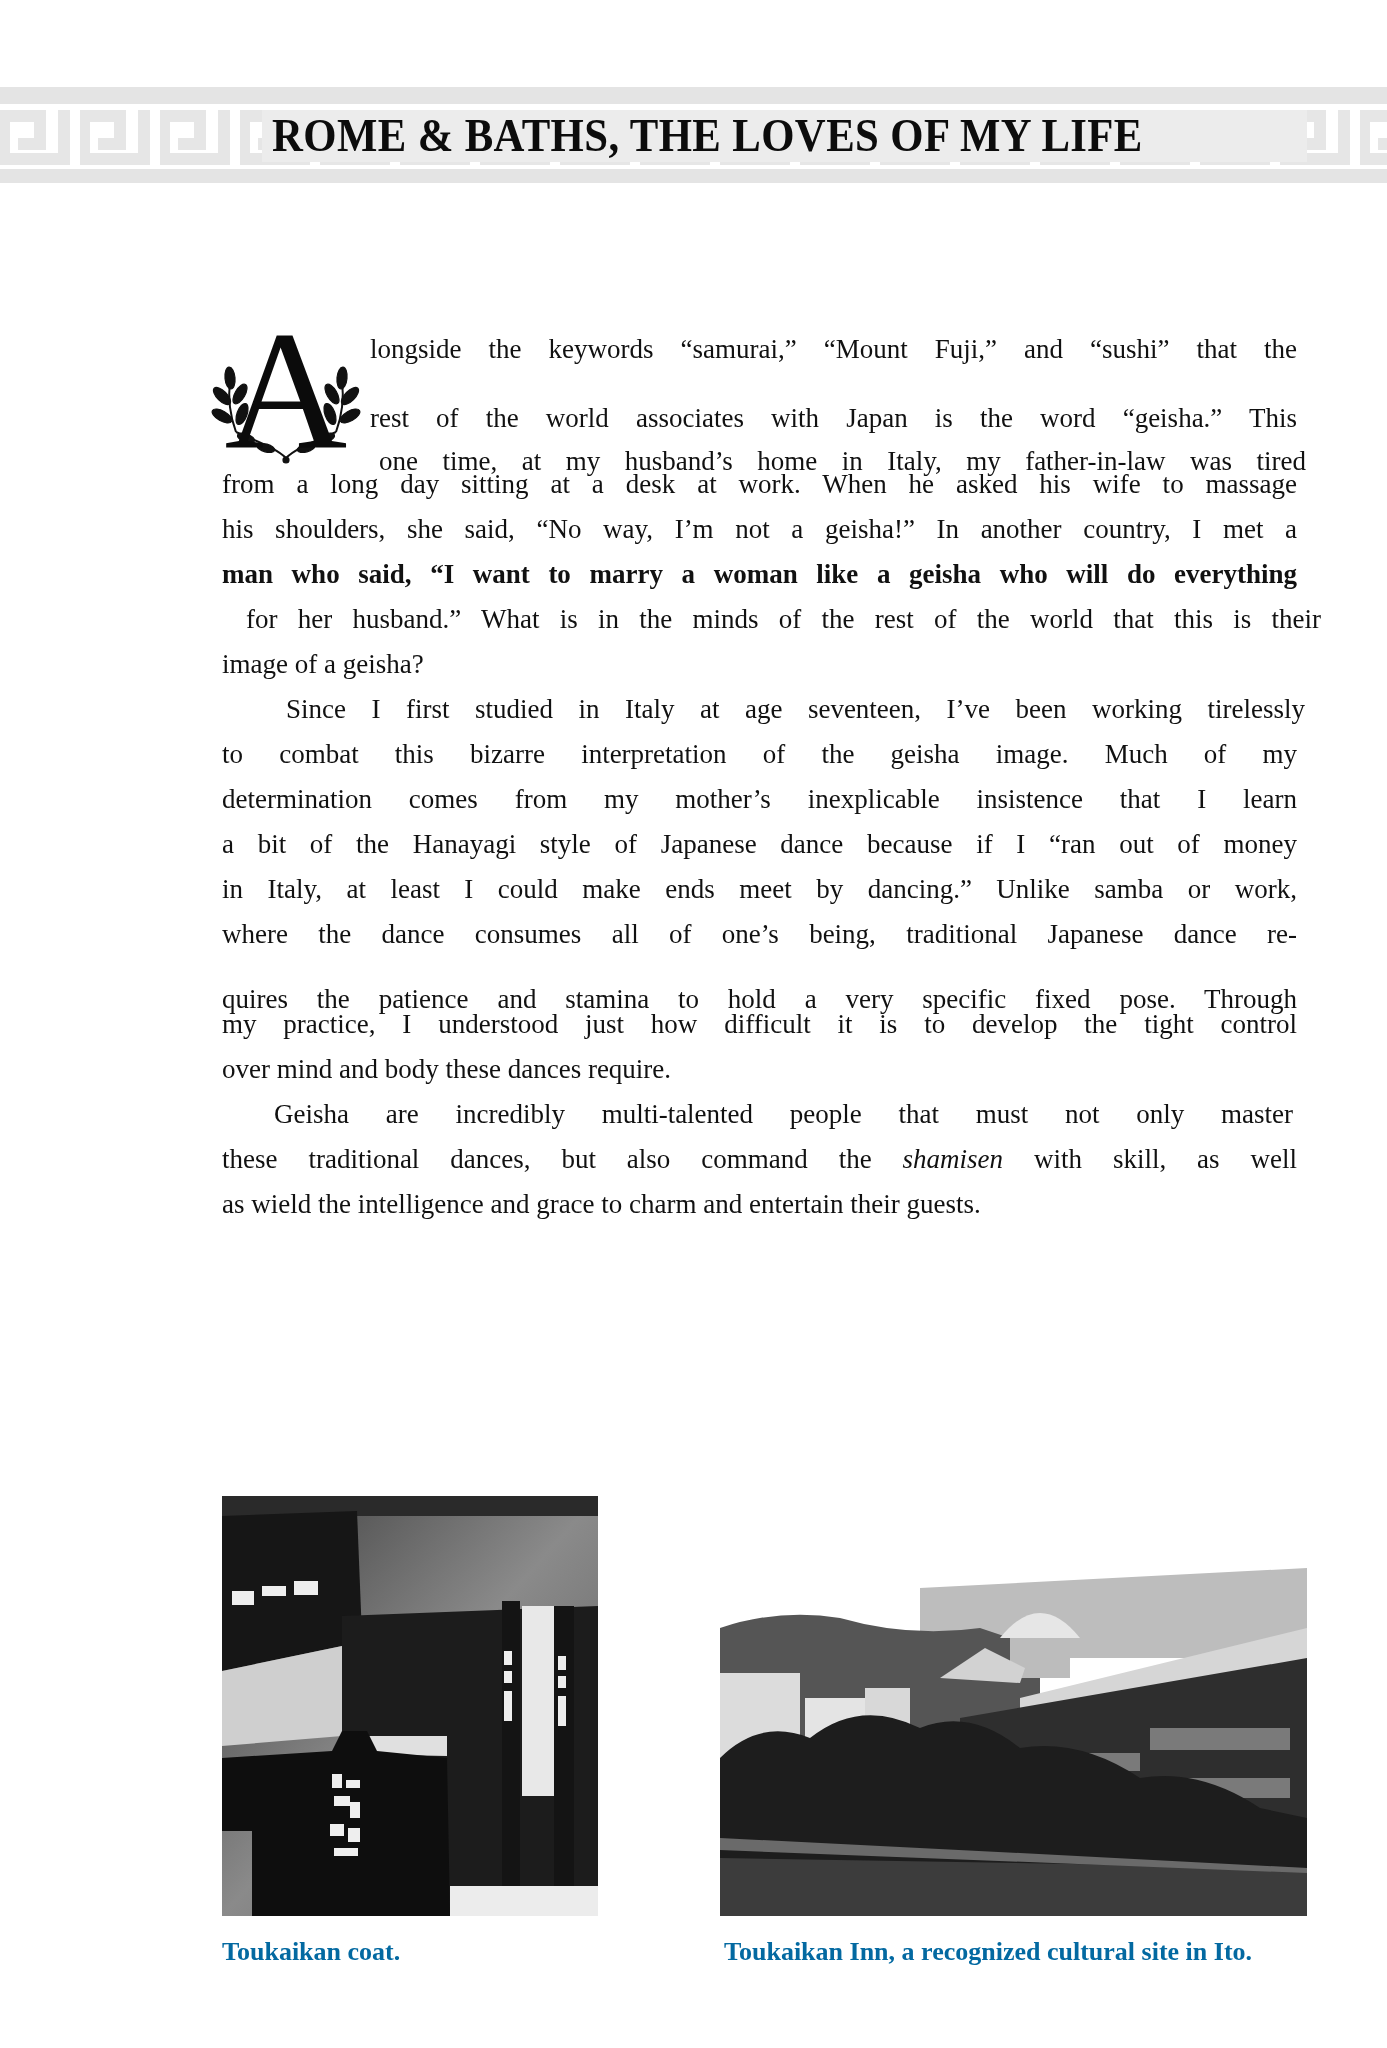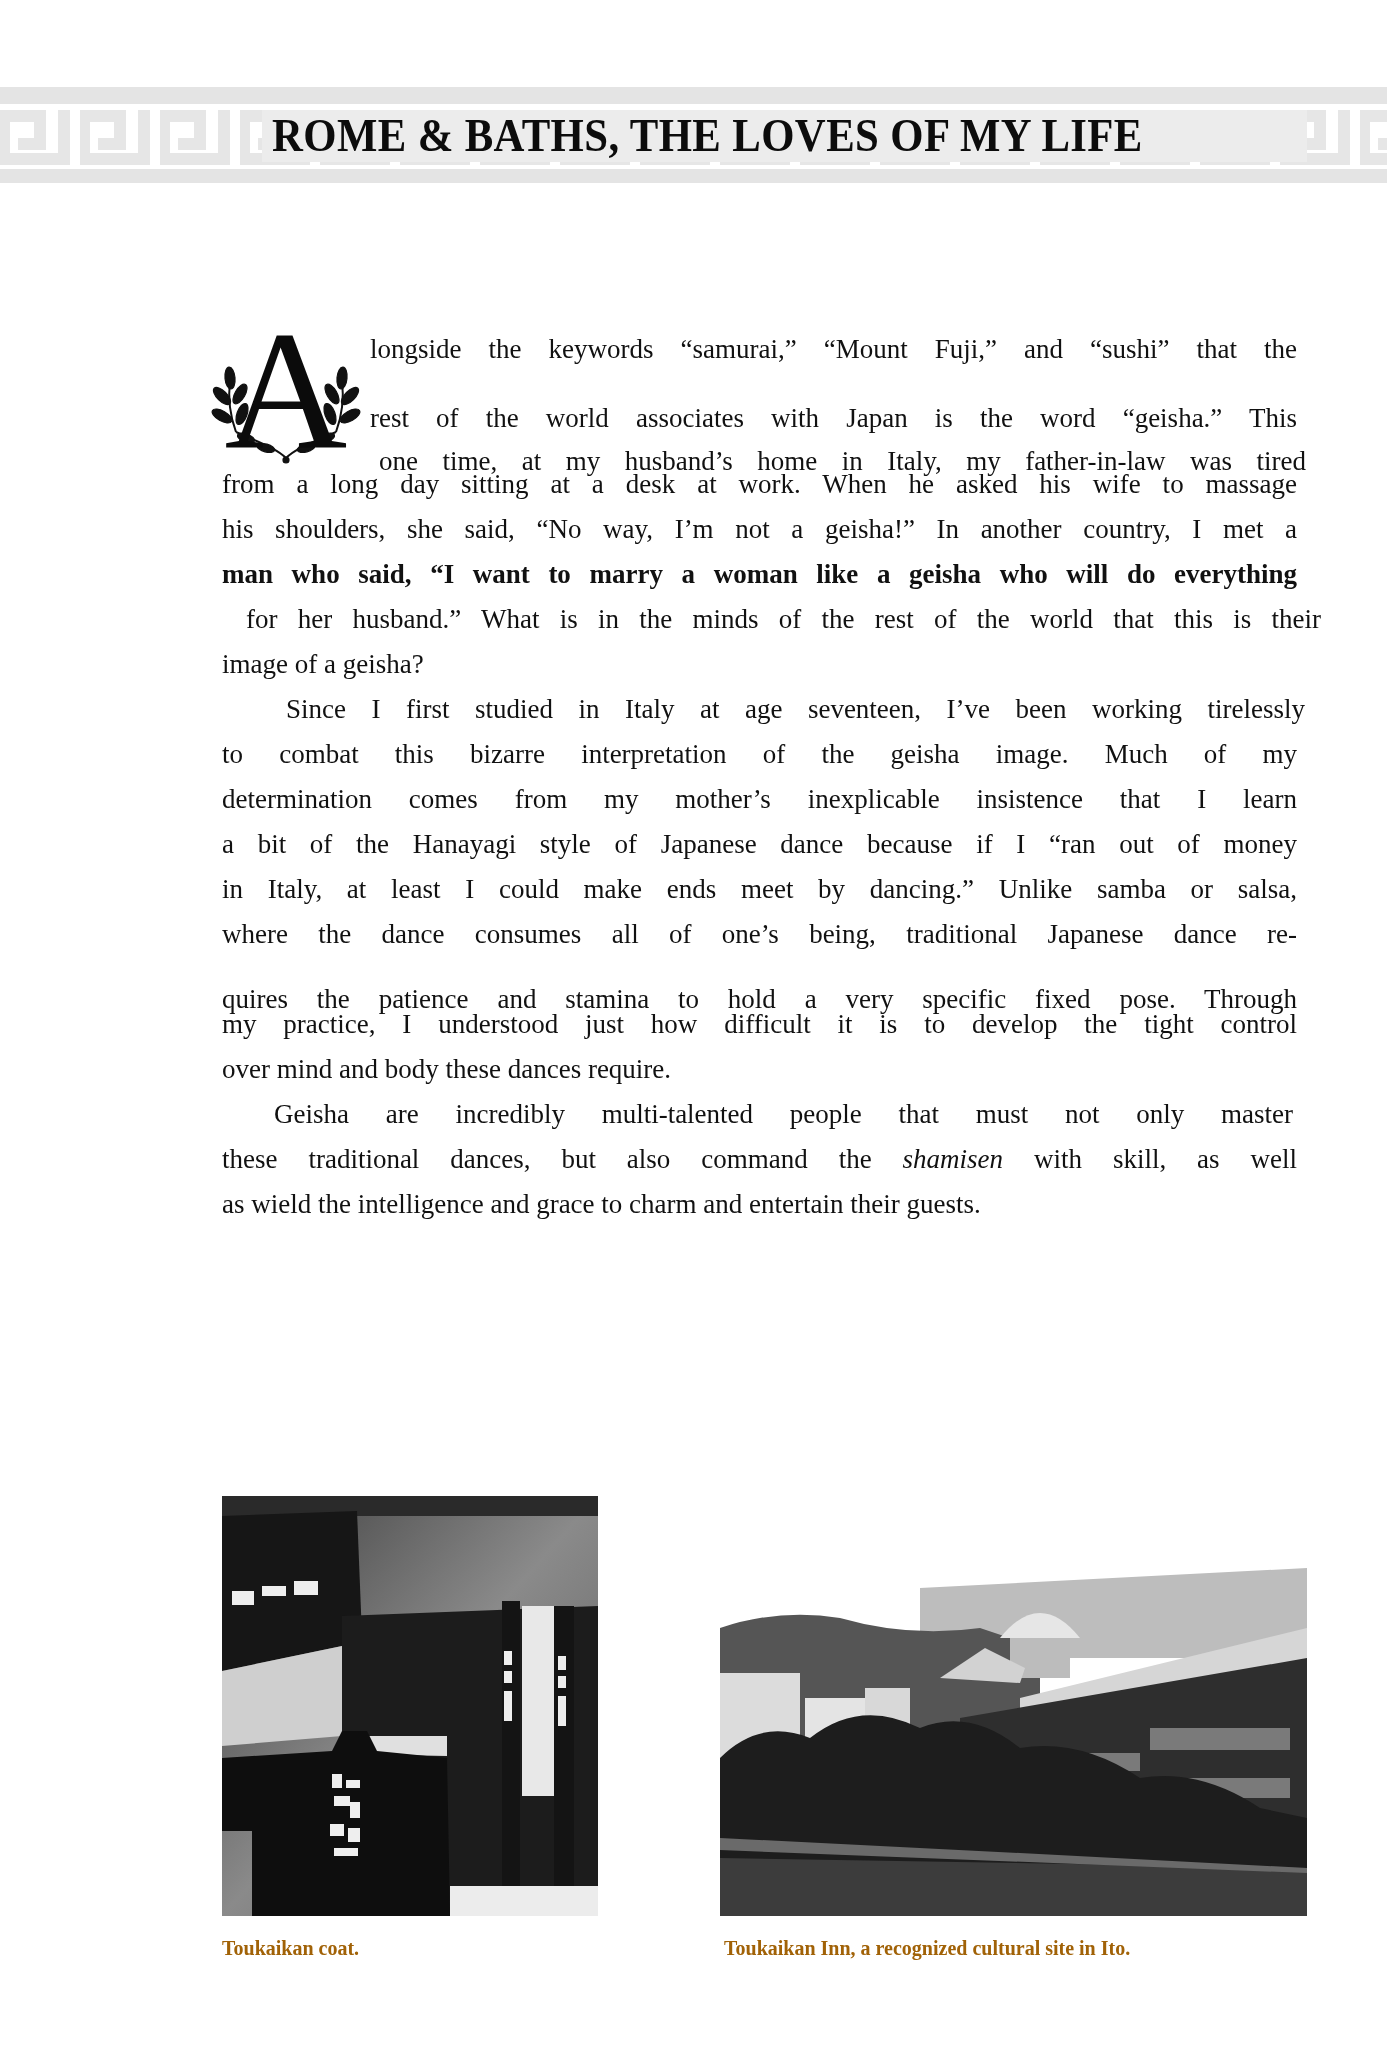--- a/index.html
+++ b/index.html
@@ -6,21 +6,21 @@
   body { width:1387px; height:2048px; position:relative; overflow:hidden; font-family:"Liberation Serif","DejaVu Serif",serif; color:#111; }
   .band { position:absolute; left:0; top:87px; width:1387px; height:96px; }
   .band svg { display:block; }
   .title { position:absolute; left:272px; top:108px; width:1024px; height:56px; font-family:"Liberation Serif",serif; font-weight:bold; font-size:46px; line-height:56px; color:#0c0c0c; letter-spacing:0.4px; white-space:nowrap; transform-origin:left center; transform:scaleX(0.93); }
   .title-bg { position:absolute; left:262px; top:110px; width:1045px; height:52px; background:#ececec; }
   .text { position:absolute; left:222px; width:1075px; font-size:27px; }
   .line { position:absolute; left:0; height:45px; line-height:45px; white-space:nowrap; text-align:justify; text-align-last:justify; }
   .line.last { text-align-last:left; }
   .dropcap { position:absolute; left:206px; top:320px; width:160px; height:145px; }
   .photo { position:absolute; overflow:hidden; }
-  .caption { position:absolute; font-family:"Liberation Serif",serif; font-weight:bold; font-size:20px; color:#a16207; white-space:nowrap; }
+  .caption { position:absolute; font-family:"Liberation Serif",serif; font-weight:bold; font-size:26px; color:#0369a1; white-space:nowrap; }
   em { font-style:italic; }
 </style>
 </head>
 <body>
 
 <div class="band">
   <svg width="1387" height="96" viewBox="0 0 1387 96">
     <defs>
       <pattern id="key" x="0" y="0" width="80" height="96" patternUnits="userSpaceOnUse">
         <rect x="0" y="0" width="80" height="17" fill="#e4e4e4"></rect>
@@ -75,21 +75,21 @@
   <div class="line" style="top:462px;width:1075px;">from a long day sitting at a desk at work. When he asked his wife to massage</div>
   <div class="line" style="top:507px;width:1075px;">his shoulders, she said, “No way, I’m not a geisha!” In another country, I met a</div>
   <div class="line" style="top:552px;width:1075px;font-weight:bold;">man who said, “I want to marry a woman like a geisha who will do everything</div>
   <div class="line" style="top:597px;width:1075px;margin-left:24px;">for her husband.” What is in the minds of the rest of the world that this is their</div>
   <div class="line last" style="top:642px;width:1075px;">image of a geisha?</div>
 
   <div class="line" style="top:687px;left:64px;width:1019px;">Since I first studied in Italy at age seventeen, I’ve been working tirelessly</div>
   <div class="line" style="top:732px;width:1075px;">to combat this bizarre interpretation of the geisha image. Much of my</div>
   <div class="line" style="top:777px;width:1075px;">determination comes from my mother’s inexplicable insistence that I learn</div>
   <div class="line" style="top:822px;width:1075px;">a bit of the Hanayagi style of Japanese dance because if I “ran out of money</div>
-  <div class="line" style="top:867px;width:1075px;">in Italy, at least I could make ends meet by dancing.” Unlike samba or salsa,</div>
+  <div class="line" style="top:867px;width:1075px;">in Italy, at least I could make ends meet by dancing.” Unlike samba or work,</div>
   <div class="line" style="top:912px;width:1075px;">where the dance consumes all of one’s being, traditional Japanese dance re-</div>
   <div class="line" style="top:957px;width:1075px;margin-top:20px;">quires the patience and stamina to hold a very specific fixed pose. Through</div>
   <div class="line" style="top:1002px;width:1075px;">my practice, I understood just how difficult it is to develop the tight control</div>
   <div class="line last" style="top:1047px;width:1075px;">over mind and body these dances require.</div>
 
   <div class="line" style="top:1092px;left:52px;width:1019px;">Geisha are incredibly multi-talented people that must not only master</div>
   <div class="line" style="top:1137px;width:1075px;">
     <span>these traditional dances, but also command the </span><em>shamisen</em><span> with skill, as well</span>
   </div>
   <div class="line last" style="top:1182px;width:1075px;">as wield the intelligence and grace to charm and entertain their guests.</div>

